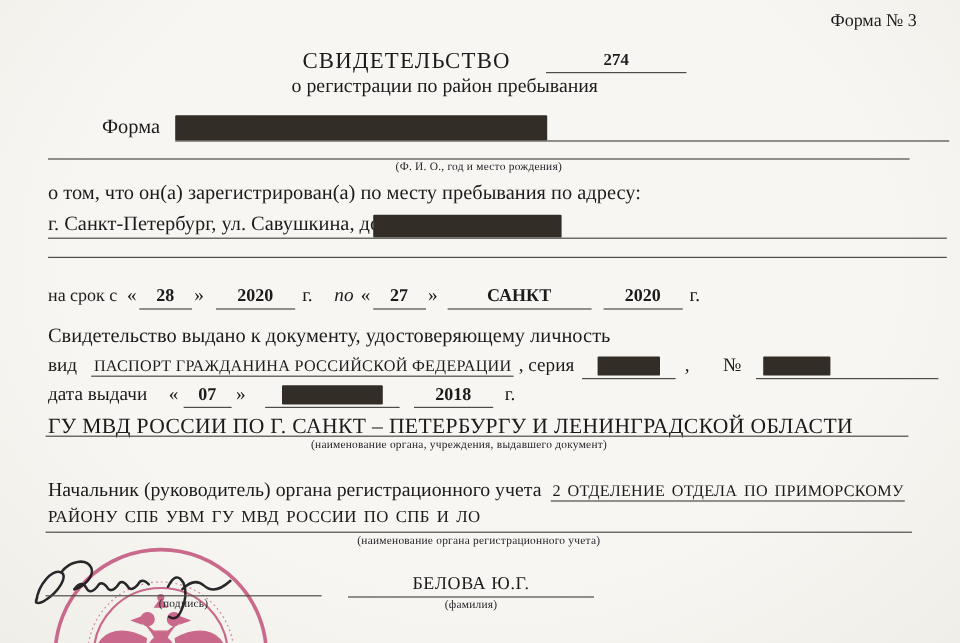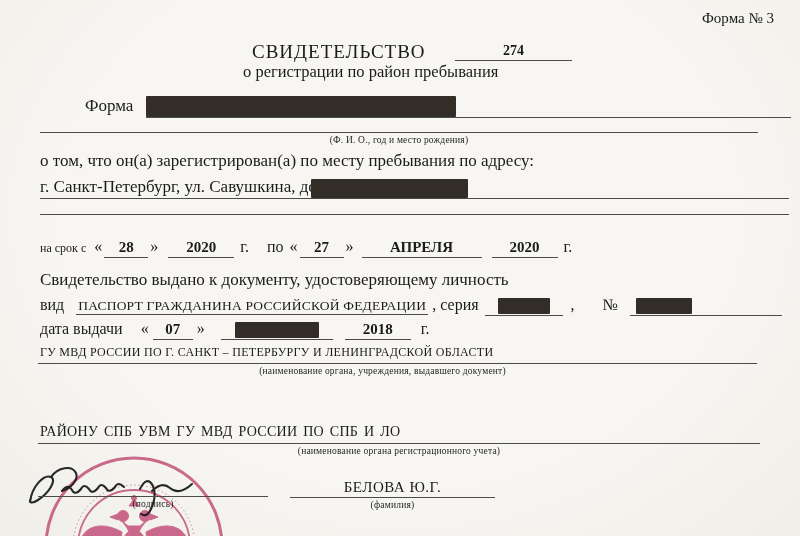--- a/index.html
+++ b/index.html
@@ -19,21 +19,21 @@
   .redact{background:#322d27;display:inline-block;vertical-align:middle;border-radius:1px;}
   .redact-abs{position:absolute;background:#322d27;border-radius:1px;}
   .row{white-space:nowrap;display:flex;align-items:baseline;}
   .sigline{border-top:1.4px solid #4b4c47;}
 </style>
 </head>
 <body>
 
 <div class="paper">
 
-  <div class="abs" style="top:10px;right:26px;font-size:15px;">Форма № 3</div>
+  <div class="abs" style="top:10px;right:36px;font-size:15px;">Форма № 3</div>
 
   <div class="abs" style="left:252px;top:41px;font-size:19px;letter-spacing:1px;">СВИДЕТЕЛЬСТВО</div>
   <div class="abs ufield" style="left:455px;top:44px;width:117px;font-size:14px;font-weight:bold;">274</div>
   <div class="abs" style="left:243px;top:62px;font-size:16.5px;">о регистрации по район пребывания</div>
 
   <div class="abs t17" style="left:85px;top:96px;">Форма</div>
   <div class="redact-abs" style="left:146px;top:96px;width:310px;height:21px;"></div>
   <div class="abs rule" style="left:146px;top:117px;width:645px;"></div>
 
   <div class="abs rule" style="left:40px;top:132px;width:718px;"></div>
@@ -41,31 +41,31 @@
 
   <div class="abs t17" style="left:40px;top:151px;">о том, что он(а) зарегистрирован(а) по месту пребывания по адресу:</div>
 
   <div class="abs t17" style="left:40px;top:177px;">г. Санкт-Петербург, ул. Савушкина, дом</div>
   <div class="redact-abs" style="left:311px;top:179px;width:157px;height:19px;"></div>
   <div class="abs rule" style="left:40px;top:198px;width:749px;"></div>
 
   <div class="abs rule" style="left:40px;top:214px;width:749px;"></div>
 
   <div class="abs row t16" style="left:40px;top:238px;">
-    <span style="font-size:12px;">на срок с</span>
+    <span style="font-size:15px;">на срок с</span>
     <span style="margin-left:8px;">«</span>
     <span class="ufield bold" style="width:44px;font-size:15px;margin-left:2px;">28</span>
     <span style="margin-left:2px;">»</span>
     <span class="ufield bold" style="width:66px;font-size:15px;margin-left:10px;">2020</span>
     <span style="margin-left:6px;">г.</span>
-    <span style="margin-left:18px;">по</span>
+    <span style="margin-left:18px;font-style:italic;">по</span>
     <span style="margin-left:6px;">«</span>
     <span class="ufield bold" style="width:44px;font-size:15px;margin-left:2px;">27</span>
     <span style="margin-left:2px;">»</span>
-    <span class="ufield bold" style="width:120px;font-size:15px;margin-left:8px;">АПРЕЛЯ</span>
+    <span class="ufield bold" style="width:120px;font-size:15px;margin-left:8px;">САНКТ</span>
     <span class="ufield bold" style="width:66px;font-size:15px;margin-left:10px;">2020</span>
     <span style="margin-left:6px;">г.</span>
   </div>
 
   <div class="abs t17" style="left:40px;top:270px;">Свидетельство выдано к документу, удостоверяющему личность</div>
 
   <div class="abs row" style="left:40px;top:296px;">
     <span class="t16">вид</span>
     <span class="ufield caps13" style="width:352px;margin-left:12px;">ПАСПОРТ ГРАЖДАНИНА РОССИЙСКОЙ ФЕДЕРАЦИИ</span>
     <span class="t16" style="margin-left:4px;">, серия</span>
@@ -78,24 +78,28 @@
   <div class="abs row" style="left:40px;top:320px;">
     <span class="t16">дата выдачи</span>
     <span class="t16" style="margin-left:18px;">«</span>
     <span class="ufield bold" style="width:40px;font-size:15px;margin-left:4px;">07</span>
     <span class="t16" style="margin-left:4px;">»</span>
     <span class="ufield" style="width:112px;margin-left:16px;"><span class="redact" style="width:84px;height:16px;"></span></span>
     <span class="ufield bold" style="width:66px;font-size:15px;margin-left:12px;">2018</span>
     <span class="t16" style="margin-left:10px;">г.</span>
   </div>
 
-  <div class="abs" style="left:40px;top:345px;font-size:12px;letter-spacing:0.3px;">ГУ  МВД  РОССИИ  ПО  Г. САНКТ – ПЕТЕРБУРГУ  И  ЛЕНИНГРАДСКОЙ  ОБЛАСТИ</div>
+  <div class="abs" style="left:40px;top:345px;font-size:18px;letter-spacing:0.3px;">ГУ  МВД  РОССИИ  ПО  Г. САНКТ – ПЕТЕРБУРГУ  И  ЛЕНИНГРАДСКОЙ  ОБЛАСТИ</div>
   <div class="abs rule" style="left:38px;top:363px;width:719px;"></div>
   <div class="abs cap" style="left:23px;top:366px;width:719px;">(наименование органа, учреждения, выдавшего документ)</div>
 
+  <div class="abs row" style="left:40px;top:398px;">
+    <span style="font-size:16.5px;">Начальник (руководитель) органа регистрационного учета</span>
+    <span class="ufield caps13" style="width:295px;margin-left:8px;word-spacing:2px;">2 ОТДЕЛЕНИЕ ОТДЕЛА  ПО ПРИМОРСКОМУ</span>
+  </div>
   <div class="abs" style="left:40px;top:424px;font-size:14px;letter-spacing:0.3px;word-spacing:2px;">РАЙОНУ СПБ УВМ  ГУ  МВД РОССИИ  ПО СПБ  И  ЛО</div>
   <div class="abs rule" style="left:38px;top:443px;width:722px;"></div>
   <div class="abs cap" style="left:38px;top:446px;width:722px;">(наименование органа регистрационного учета)</div>
 
   <svg class="abs" style="left:42px;top:454px;opacity:0.85;" width="184" height="184" viewBox="0 0 184 184">
     <g fill="none" stroke="#c2517a">
       <circle cx="92" cy="92" r="88" stroke-width="3"></circle>
       <circle cx="92" cy="92" r="61" stroke-width="1" stroke-dasharray="1.5 2.6" opacity="0.8"></circle>
       <circle cx="92" cy="92" r="56" stroke-width="1.8"></circle>
     </g>

